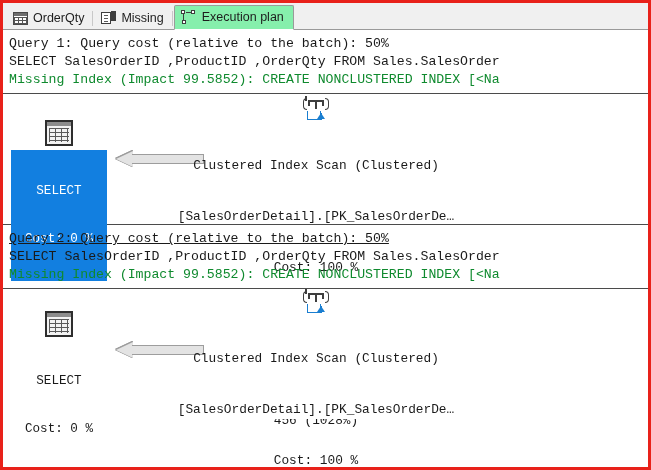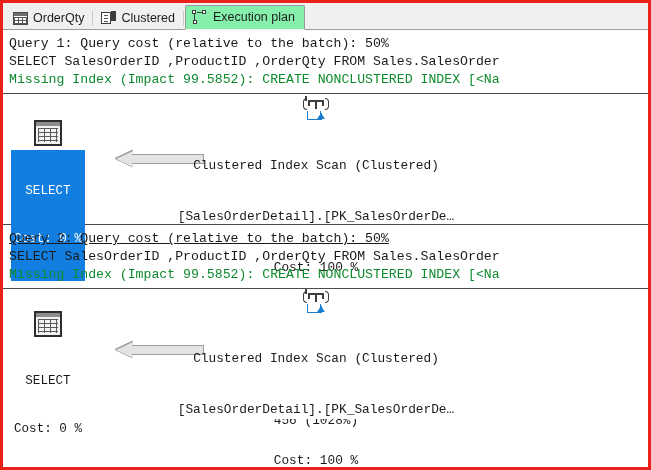--- a/index.html
+++ b/index.html
@@ -159,21 +159,21 @@
   .diagram {
     position: relative;
     height: 130px;
     background: #ffffff;
   }
 
   
   .select-node {
     position: absolute;
     text-align: center;
-    width: 74px;
+    width: 96px;
   }
   .sel-icon {
     width: 28px; height: 26px;
     margin: 0 auto;
     box-sizing: border-box;
     border: 2.5px solid #2e2e2e;
     background: #f3f3f3;
     position: relative;
     overflow: hidden;
   }
@@ -330,21 +330,21 @@
       <span class="tab-label">OrderQty</span>
     </div>
 
     <div class="tab inactive">
       <span class="icon-messages">
         <span class="pg">
             <i></i>
           </span>
           <span class="bar"></span>
       </span>
-      <span class="tab-label">Clustered</span>
+      <span class="tab-label">Missing</span>
     </div>
 
     <div class="tab active">
       <span class="icon-plan">
         <span class="nd n1"></span>
           <span class="nd n2"></span>
           <span class="nd n3"></span>
         <span class="lnk l1"></span>
           <span class="lnk l2"></span>
       </span>

